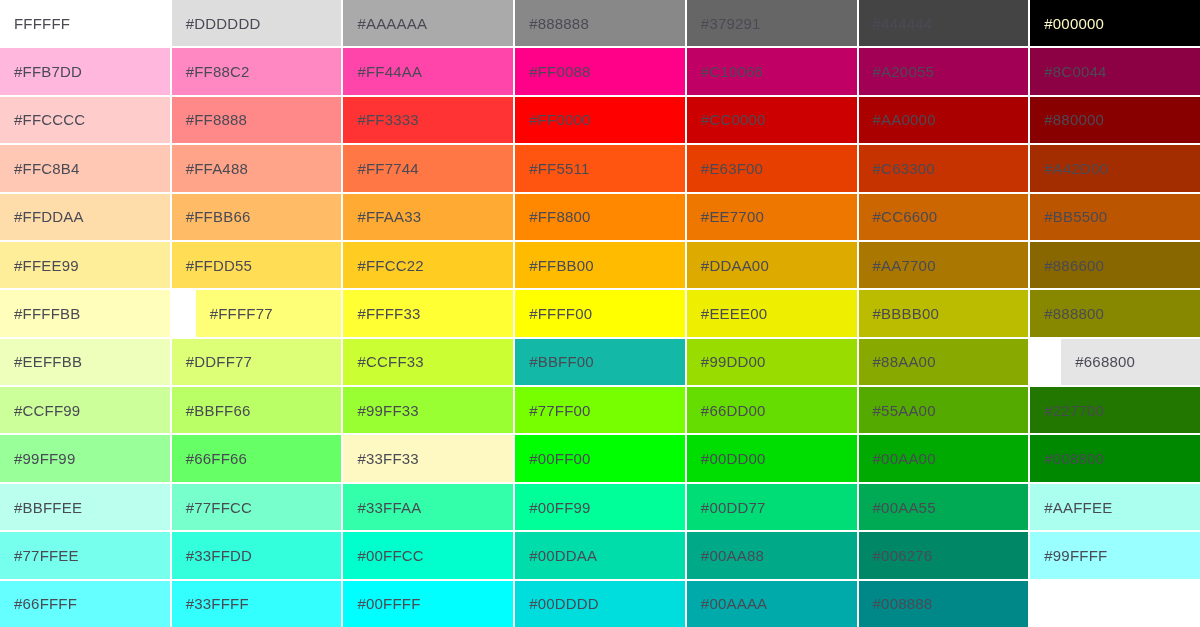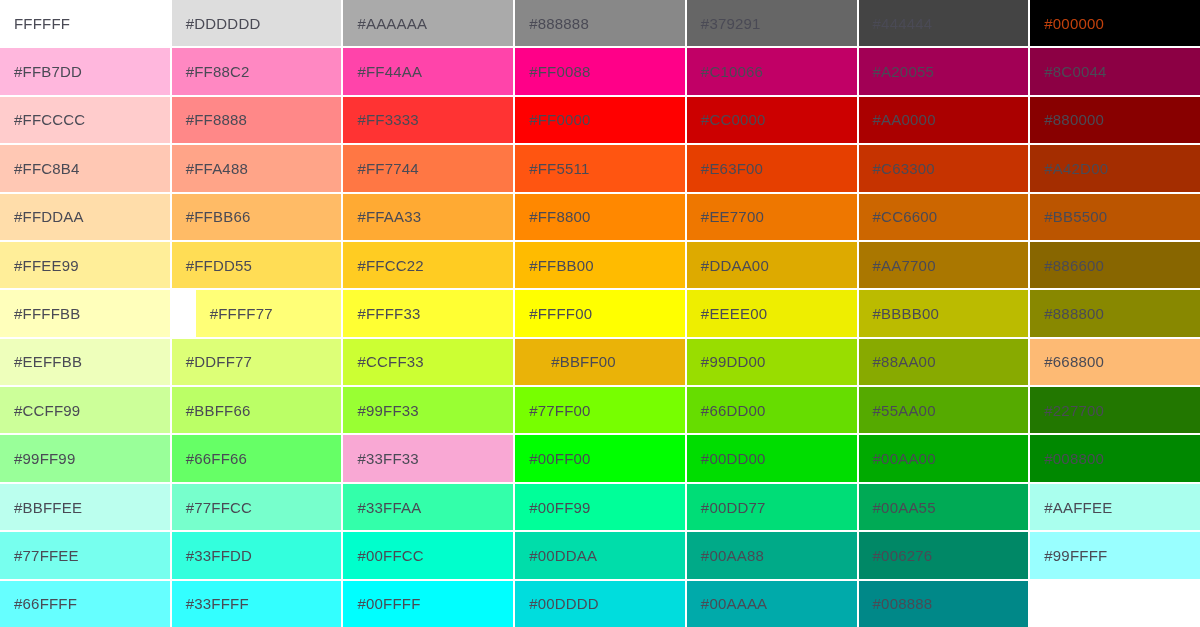--- a/index.html
+++ b/index.html
@@ -39,21 +39,21 @@
     font-size: 15px;
     line-height: 1;
     letter-spacing: 0.2px;
     white-space: nowrap;
     color: #4a4a55;
     user-select: none;
   }
 
   
   .swatch.on-black .swatch-label {
-    color: #c2410c;
+    color: #fef9c3;
   }
 </style>
 </head>
 <body>
 
 <div id="palette-grid">
     <div class="swatch" style="background-color: rgb(255, 255, 255);">
       <span class="swatch-label">FFFFFF</span>
     </div>
     <div class="swatch" style="background-color: rgb(221, 221, 221);">
@@ -202,30 +202,30 @@
     </div>
     <div class="swatch" style="background-color: rgb(238, 255, 187);">
       <span class="swatch-label">#EEFFBB</span>
     </div>
     <div class="swatch" style="background-color: rgb(221, 255, 119);">
       <span class="swatch-label">#DDFF77</span>
     </div>
     <div class="swatch" style="background-color: rgb(204, 255, 51);">
       <span class="swatch-label">#CCFF33</span>
     </div>
-    <div class="swatch" style="background-color: #eab308; padding-left: 22px;">
+    <div class="swatch" style="background-color: #14b8a6;">
       <span class="swatch-label">#BBFF00</span>
     </div>
     <div class="swatch" style="background-color: rgb(153, 221, 0);">
       <span class="swatch-label">#99DD00</span>
     </div>
     <div class="swatch" style="background-color: rgb(136, 170, 0);">
       <span class="swatch-label">#88AA00</span>
     </div>
-    <div class="swatch" style="background-color: #fdba74;">
+    <div class="swatch" style="background-color: #e5e5e5; margin-left: 31px;">
       <span class="swatch-label">#668800</span>
     </div>
     <div class="swatch" style="background-color: rgb(204, 255, 153);">
       <span class="swatch-label">#CCFF99</span>
     </div>
     <div class="swatch" style="background-color: rgb(187, 255, 102);">
       <span class="swatch-label">#BBFF66</span>
     </div>
     <div class="swatch" style="background-color: rgb(153, 255, 51);">
       <span class="swatch-label">#99FF33</span>
@@ -241,21 +241,21 @@
     </div>
     <div class="swatch" style="background-color: rgb(34, 119, 0);">
       <span class="swatch-label">#227700</span>
     </div>
     <div class="swatch" style="background-color: rgb(153, 255, 153);">
       <span class="swatch-label">#99FF99</span>
     </div>
     <div class="swatch" style="background-color: rgb(102, 255, 102);">
       <span class="swatch-label">#66FF66</span>
     </div>
-    <div class="swatch" style="background-color: #f9a8d4; align-items: center;">
+    <div class="swatch" style="background-color: #fef9c3; align-items: center;">
       <span class="swatch-label">#33FF33</span>
     </div>
     <div class="swatch" style="background-color: rgb(0, 255, 0);">
       <span class="swatch-label">#00FF00</span>
     </div>
     <div class="swatch" style="background-color: rgb(0, 221, 0);">
       <span class="swatch-label">#00DD00</span>
     </div>
     <div class="swatch" style="background-color: rgb(0, 170, 0);">
       <span class="swatch-label">#00AA00</span>

